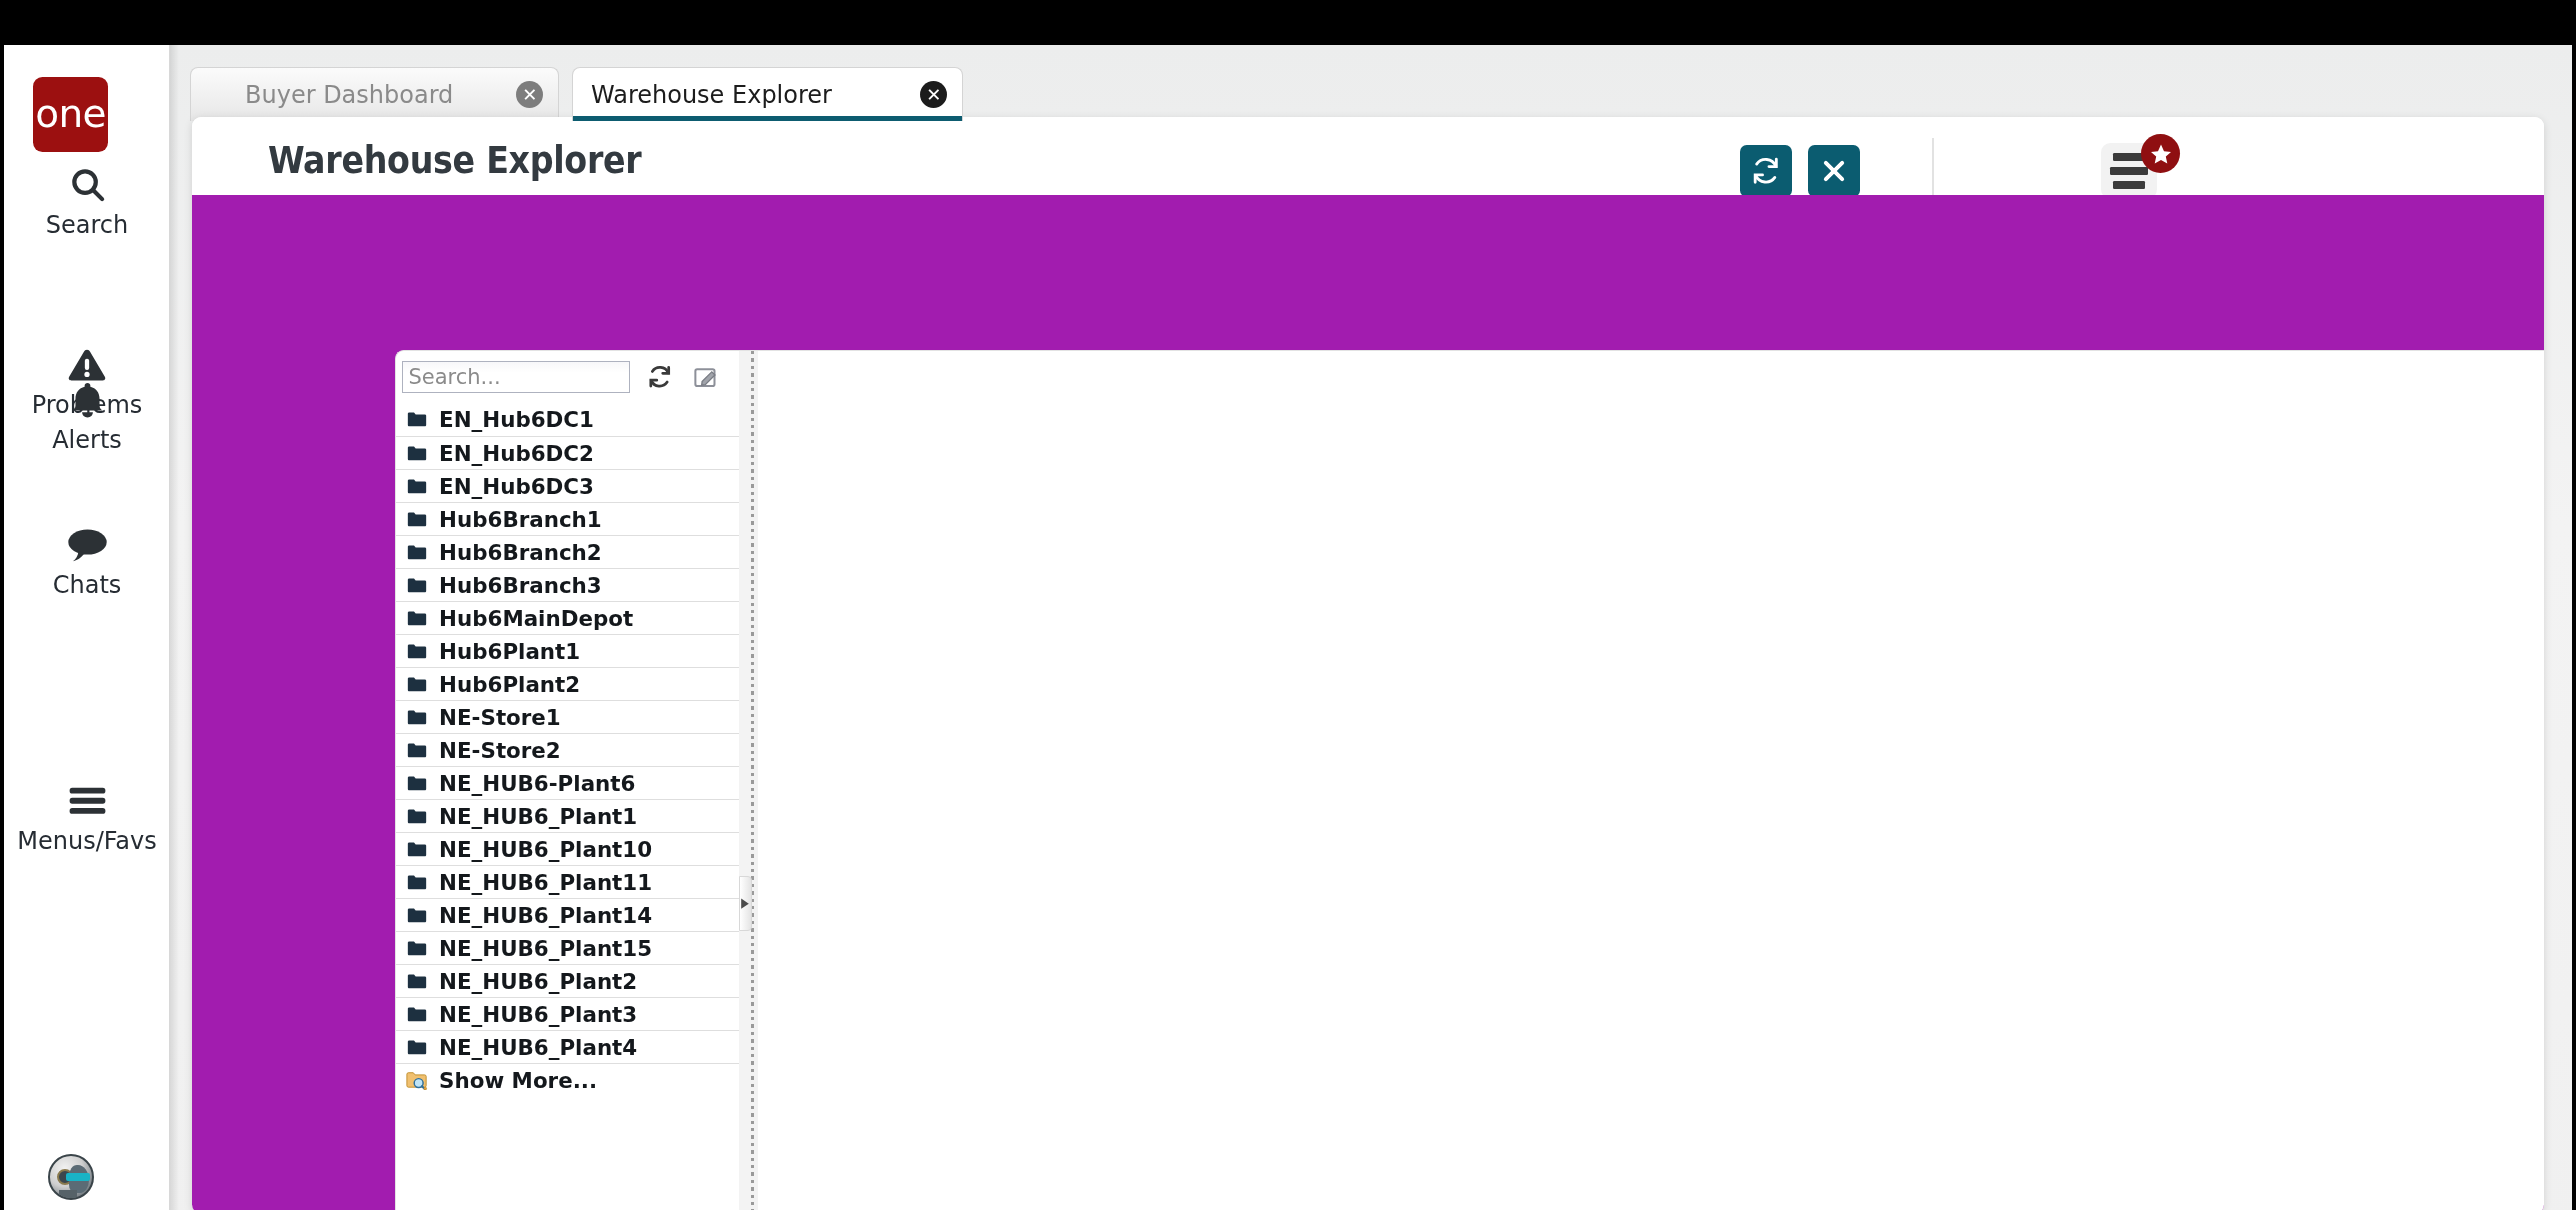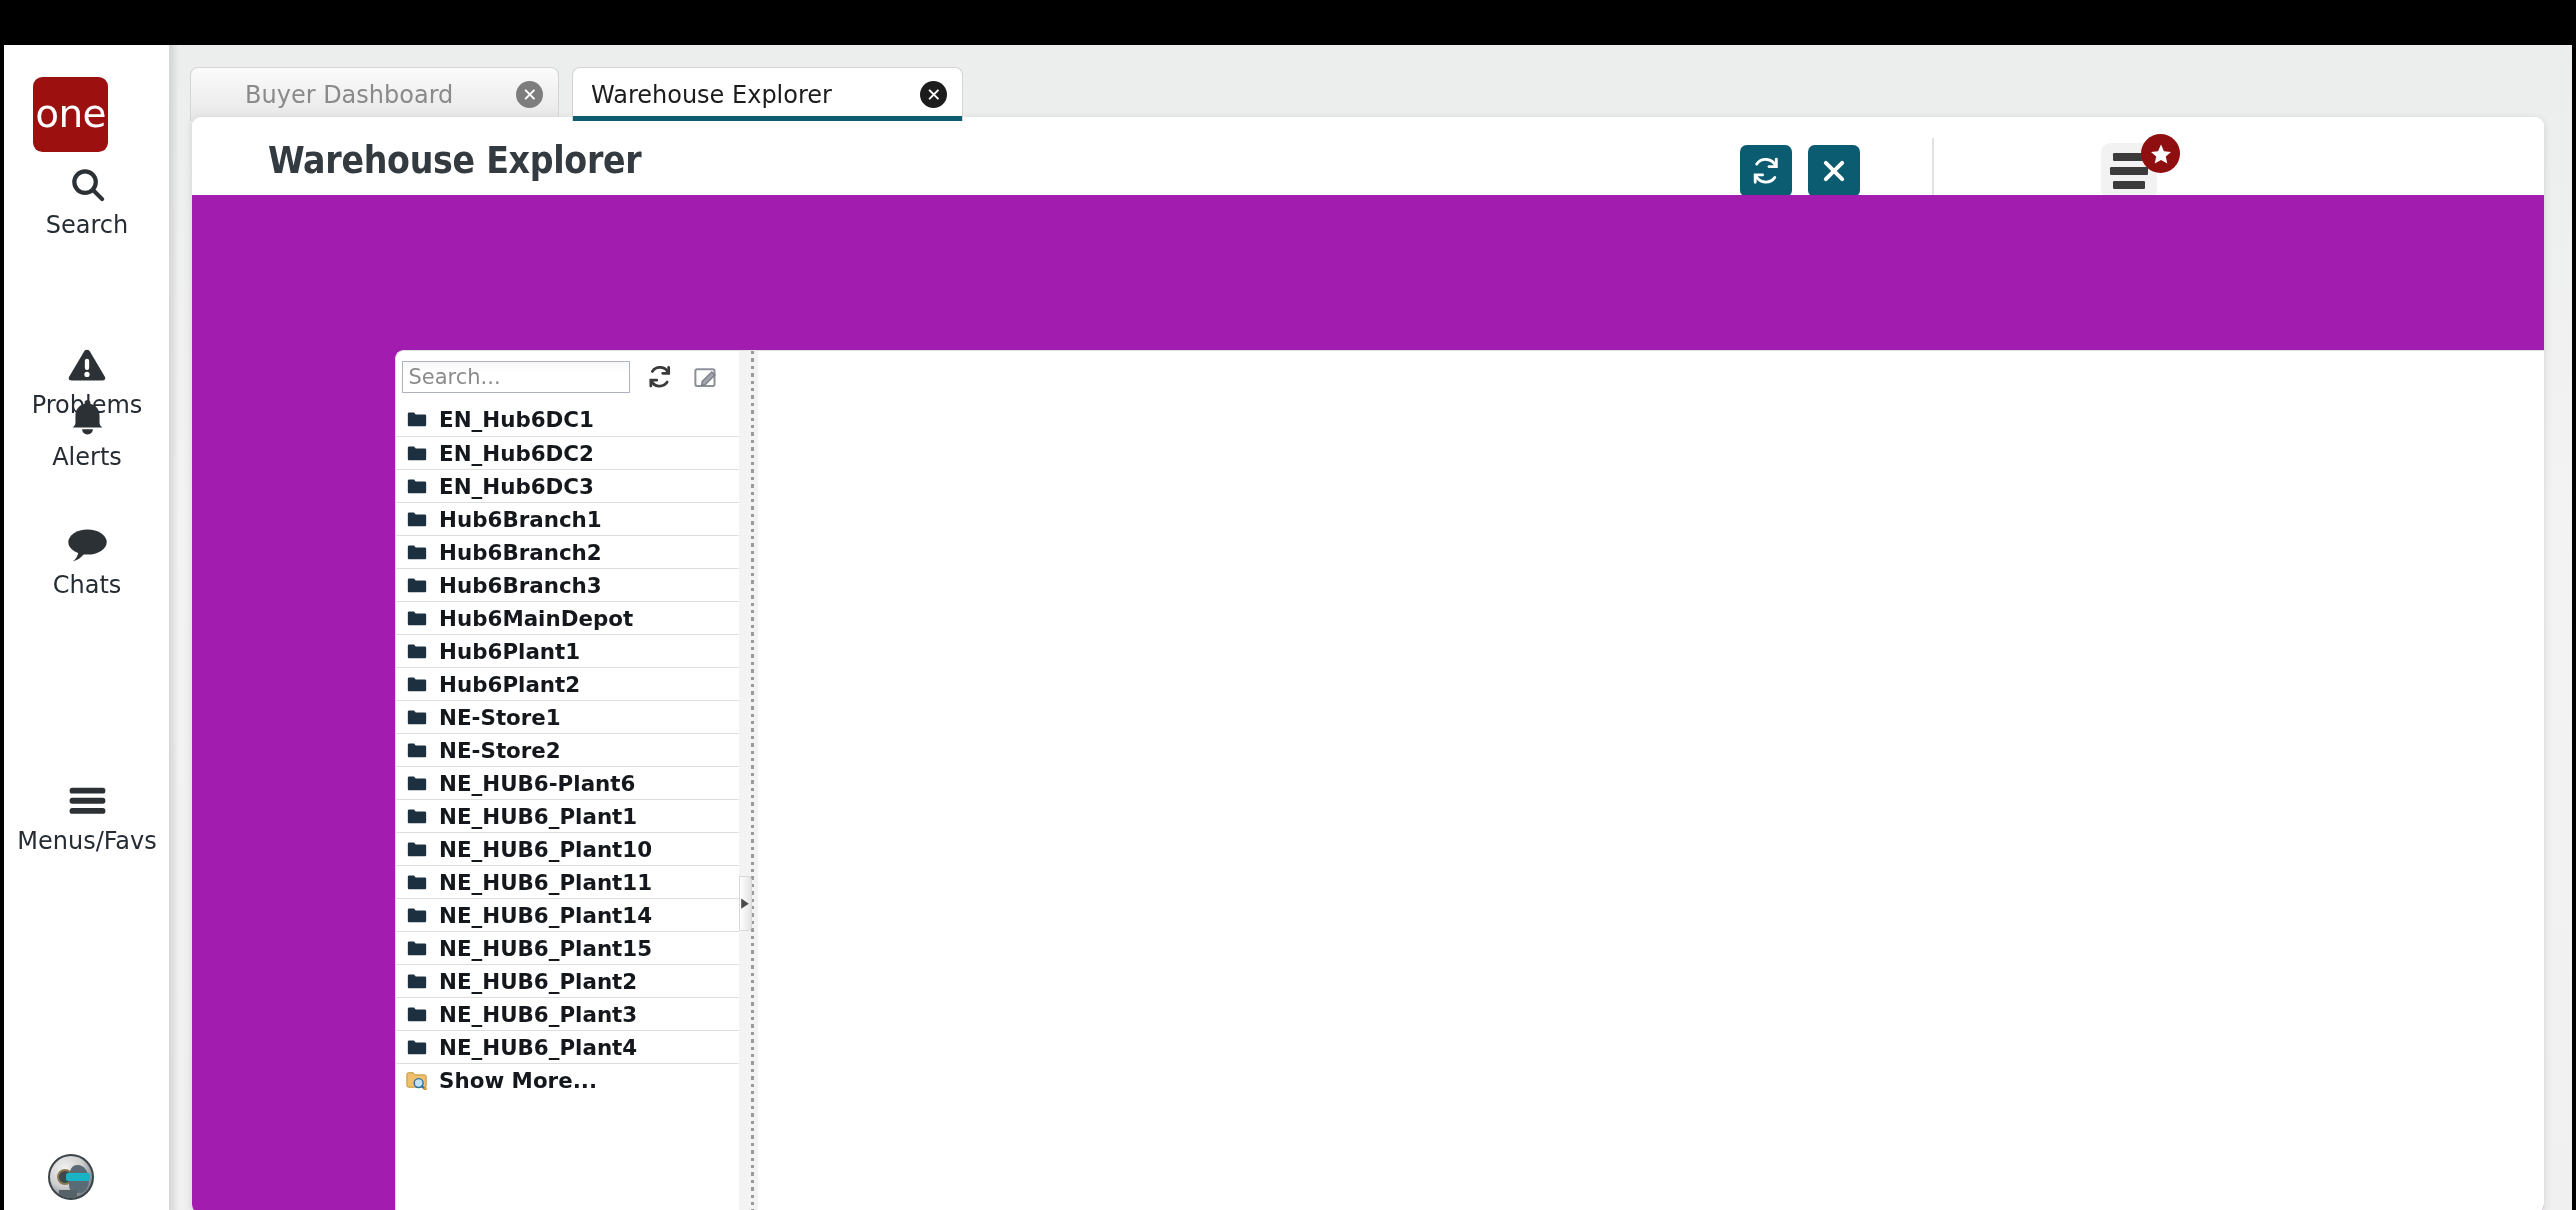--- a/index.html
+++ b/index.html
@@ -356,21 +356,21 @@
       <div class="rail-icon">
         <svg width="40" height="36" viewBox="0 0 26 23" fill="#2c3135">
           <path d="M13 1.6 C14 1.6 14.6 2.2 15 2.9 L24.6 19.2 C25.3 20.5 24.6 21.6 23.2 21.6 L2.8 21.6 C1.4 21.6 0.7 20.5 1.4 19.2 L11 2.9 C11.4 2.2 12 1.6 13 1.6 Z"></path>
           <rect x="11.6" y="7.4" width="2.8" height="7.4" rx="1.3" fill="#fff"></rect>
           <circle cx="13" cy="17.6" r="1.7" fill="#fff"></circle>
         </svg>
       </div>
       <div class="rail-label">Problems</div>
     </div>
 
-    <div class="rail-item" style="top:346px">
+    <div class="rail-item" style="top:329px">
       <div class="rail-icon">
         <svg width="35" height="38" viewBox="0 0 22 24" fill="#2c3135">
           <path d="M11 1.2 C12 1.2 12.8 1.9 12.8 2.8 L12.8 3.6 C16.4 4.4 18.6 7.4 18.6 11 L18.6 15.4 C18.6 17 19.4 17.8 20.4 18.6 L1.6 18.6 C2.6 17.8 3.4 17 3.4 15.4 L3.4 11 C3.4 7.4 5.6 4.4 9.2 3.6 L9.2 2.8 C9.2 1.9 10 1.2 11 1.2 Z"></path>
           <path d="M7.6 19.8 L14.4 19.8 C14.4 21.7 12.9 23 11 23 C9.1 23 7.6 21.7 7.6 19.8 Z"></path>
         </svg>
       </div>
       <div class="rail-label">Alerts</div>
     </div>
 
     <div class="rail-item" style="top:474px">

